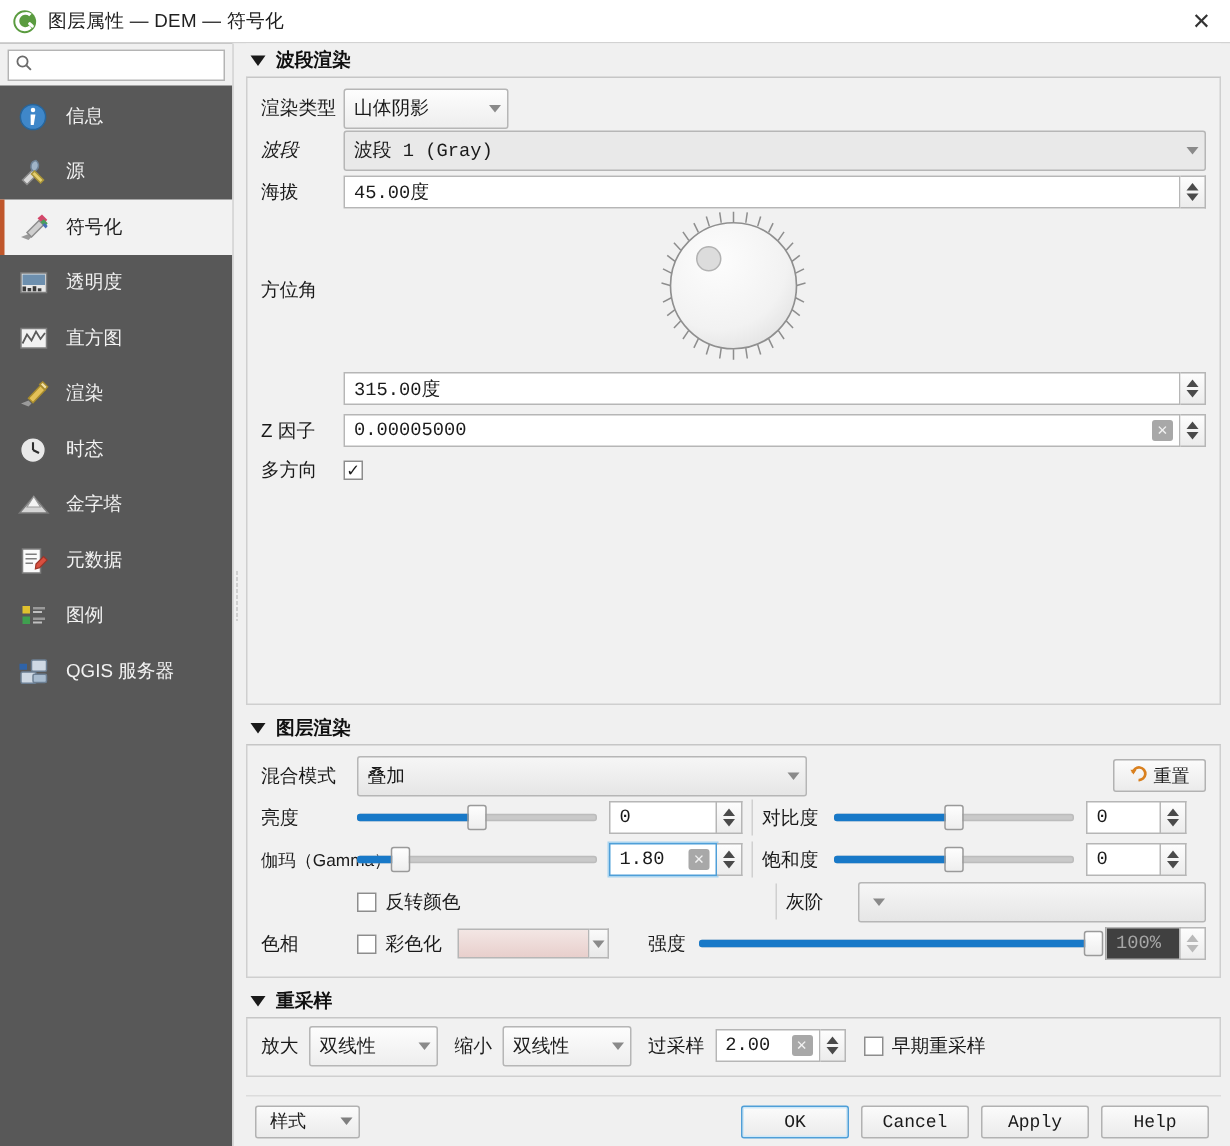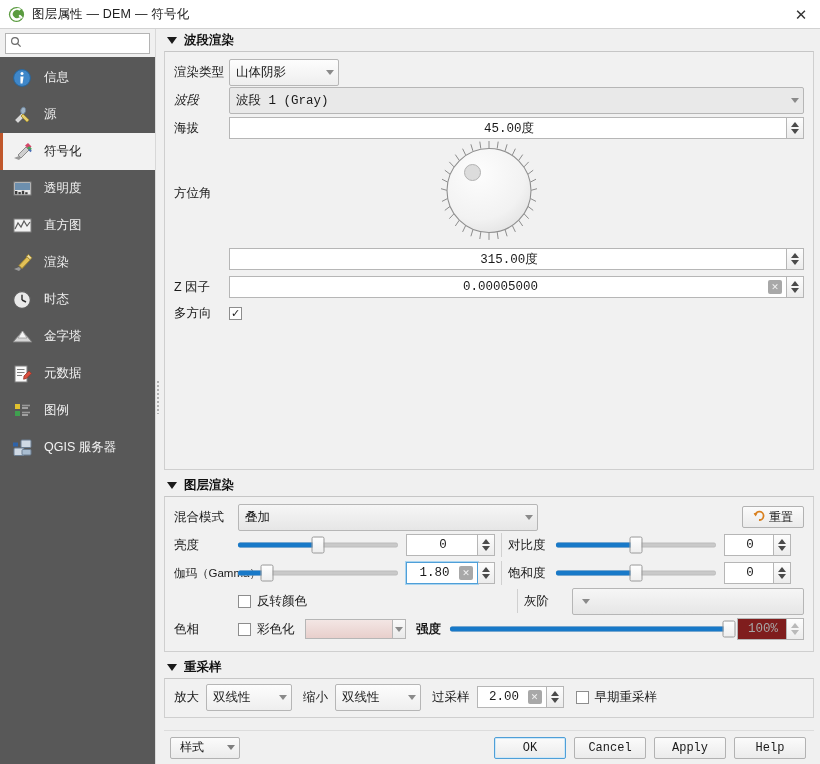--- a/index.html
+++ b/index.html
@@ -106,21 +106,21 @@
   .combo .arrow i {
     width:0; height:0; border-left:4px solid transparent; border-right:4px solid transparent;
     border-top:5px solid #8a8a8a; display:block;
   }
   .combo.greyfill { background:#e9e9e9; }
 
   .field {
     height:22px; background:#ffffff; border:1px solid #b6b6b6; display:flex; align-items:center;
     font-size:12.5px; color:#1a1a1a; padding:0 4px 0 6px; font-family:"Liberation Mono", monospace;
   }
-  .field .fv { flex:1 1 auto; white-space:nowrap; overflow:hidden;text-align:center; }
+  .field .fv { flex:1 1 auto; white-space:nowrap; overflow:hidden; }
   .field.focused { border:1px solid #4f9fd8; outline:1px solid #a9d4ef; }
   .clearbtn {
     width:14px; height:14px; border-radius:2px; background:#a8a8a8; color:#f2f2f2;
     display:flex; align-items:center; justify-content:center; font-size:9px; flex:0 0 auto;
     font-family:"Liberation Sans", sans-serif; margin-left:3px;
   }
   .spin {
     width:17px; height:22px; border:1px solid #b6b6b6; border-left:none;
     background:linear-gradient(#fdfdfd,#ececec); display:flex; flex-direction:column;
     align-items:center; justify-content:center; flex:0 0 auto;
@@ -600,27 +600,27 @@
             <div class="row">
               <span class="lbl" style="width:64px;">色相</span>
               <span class="cbx"></span>
               <span class="lbl" style="margin-left:6px;width:48px;">彩色化</span>
               <div style="display:flex;">
                 <span class="swatch" style="width:88px;"></span>
                 <span class="swatch-arrow">
                     <i></i>
                   </span>
               </div>
-              <span class="lbl" style="margin-left:10px;width:34px;font-weight:bold;">强度</span>
+              <span class="lbl" style="margin-left:26px;width:34px;">强度</span>
               <div class="slider" style="flex:1 1 auto;">
                 <span class="track"></span>
                 <span class="fill" style="width:100%;"></span>
                 <span class="handle" style="left:100%;"></span>
               </div>
-              <div class="field" style="width:50px;margin-left:8px;background:#7f1d1d;">
+              <div class="field" style="width:50px;margin-left:8px;background:#404040;">
                 <span class="fv disabled-text">100%</span>
               </div>
               <div class="spin disabled">
                   <i class="up"></i>
                   <i class="dn"></i>
                 </div>
             </div>
 
           </div>
         </div>

